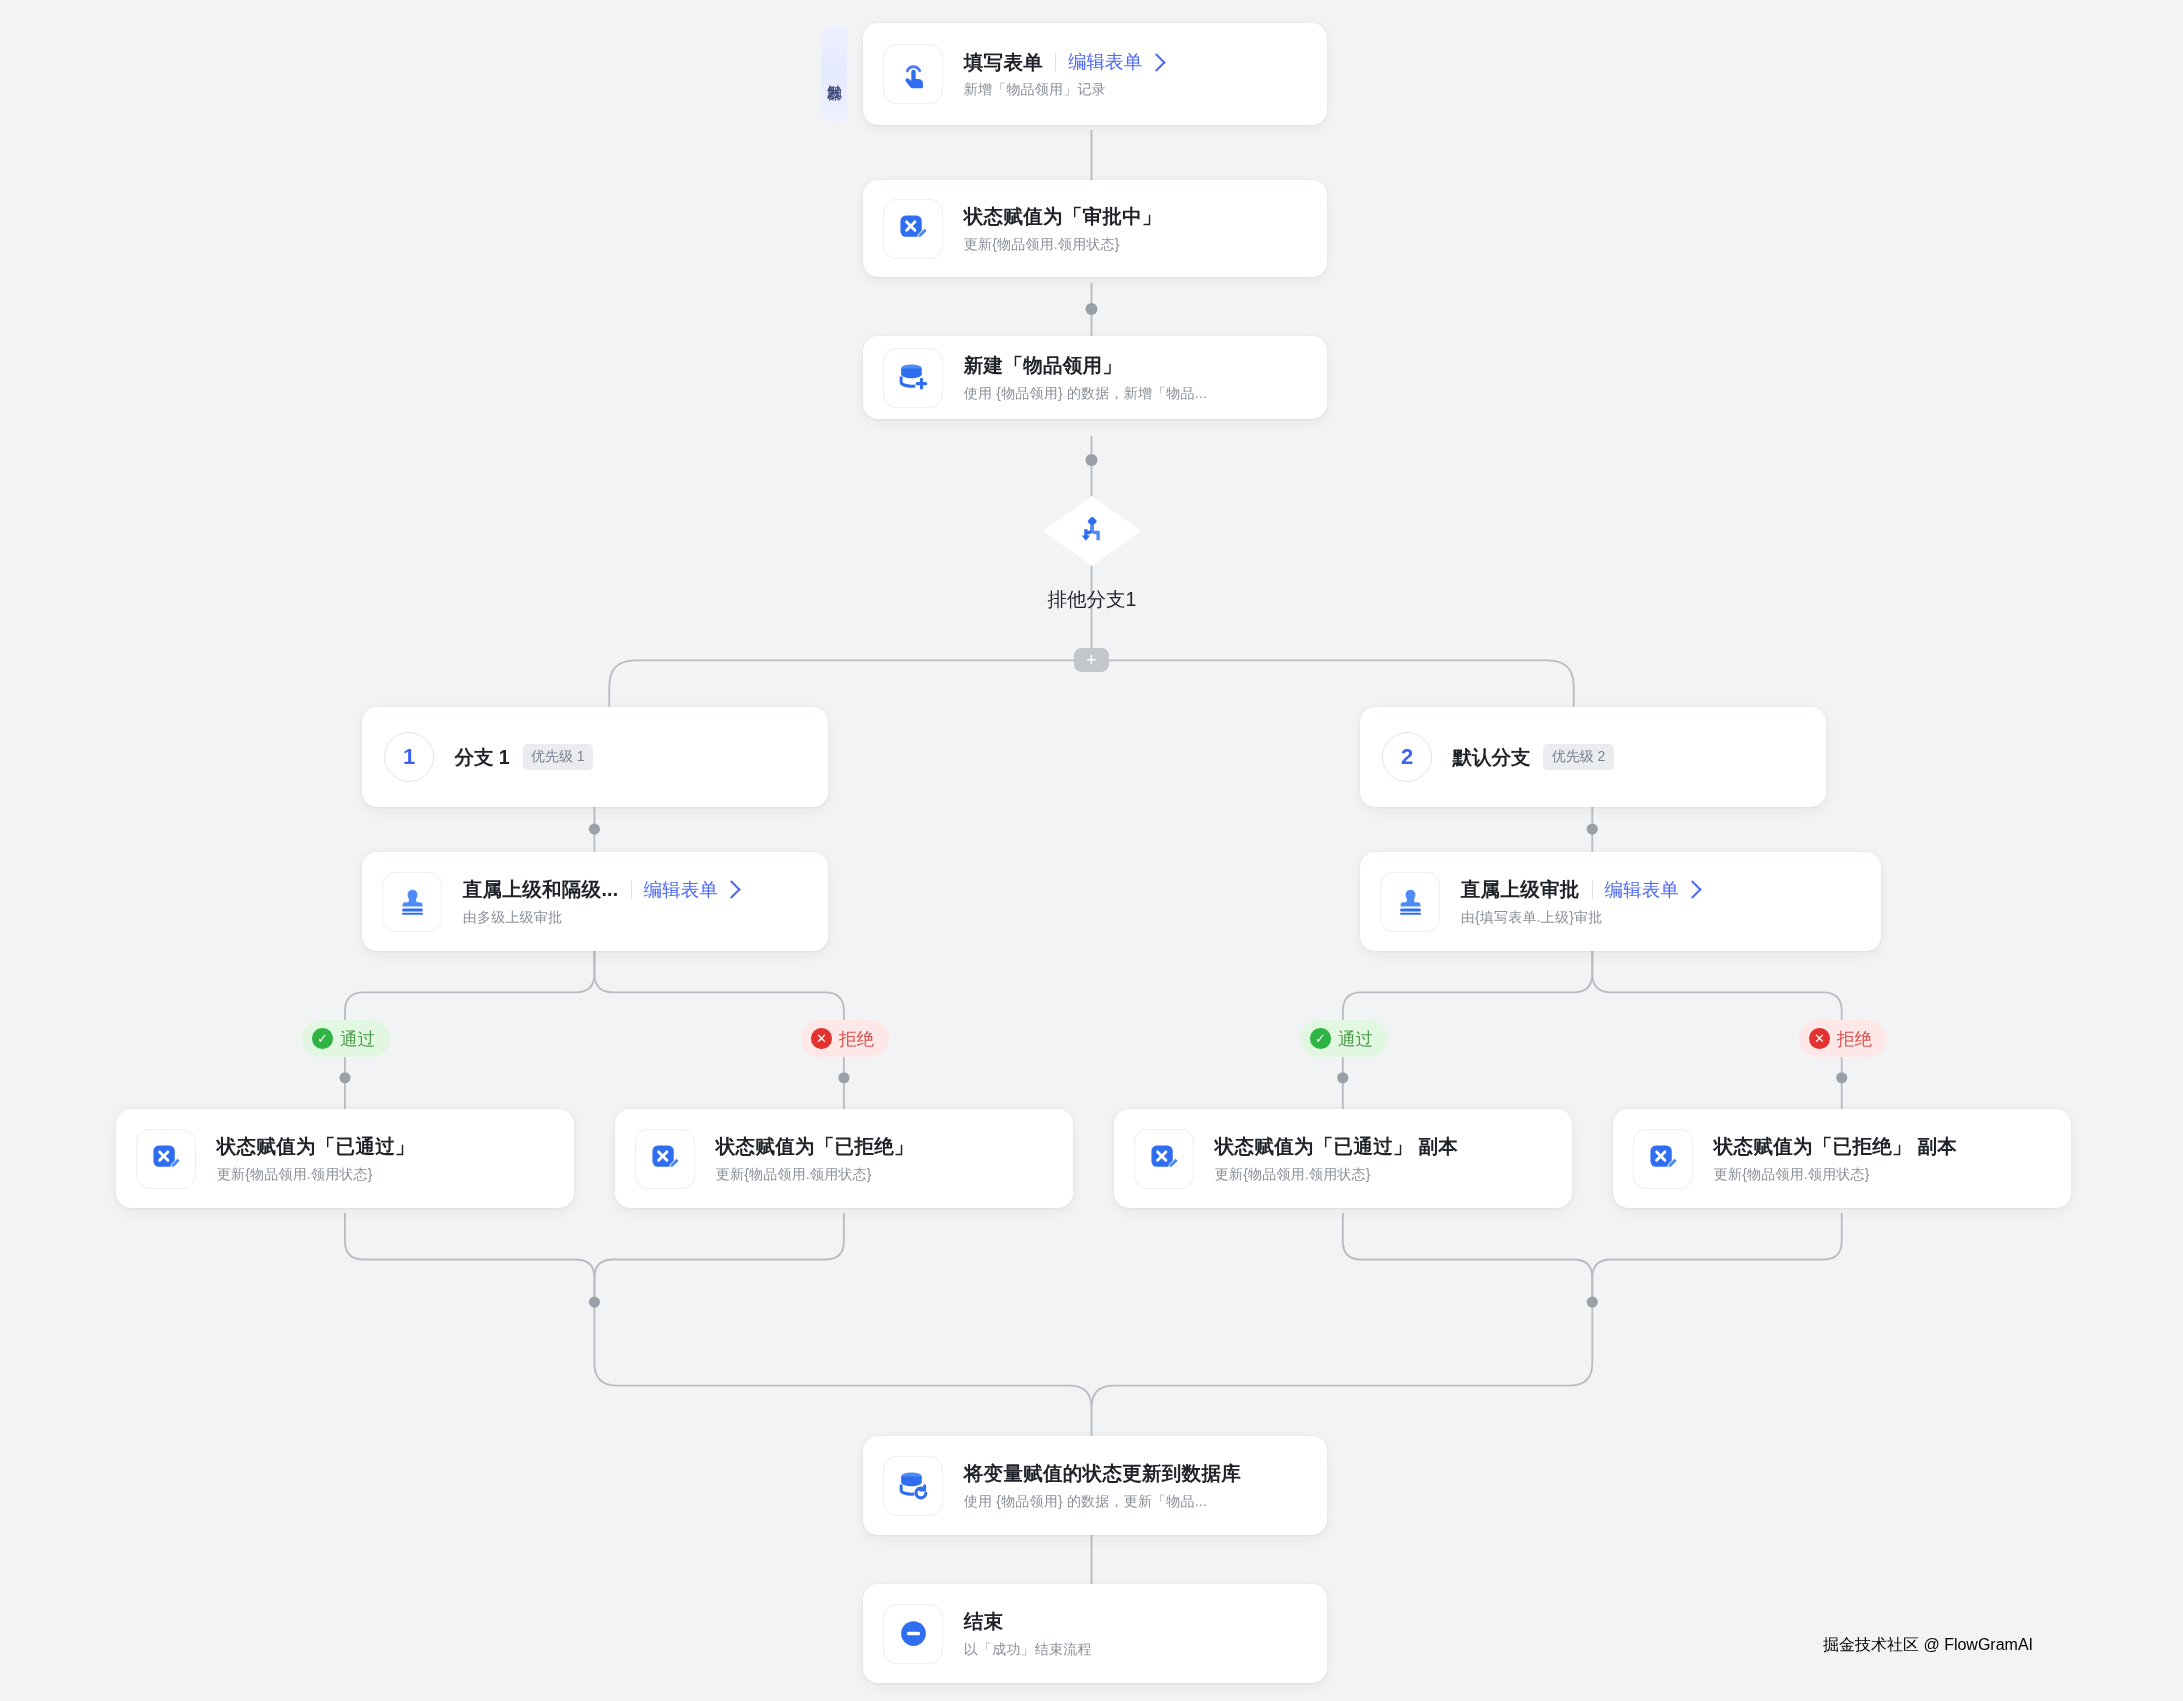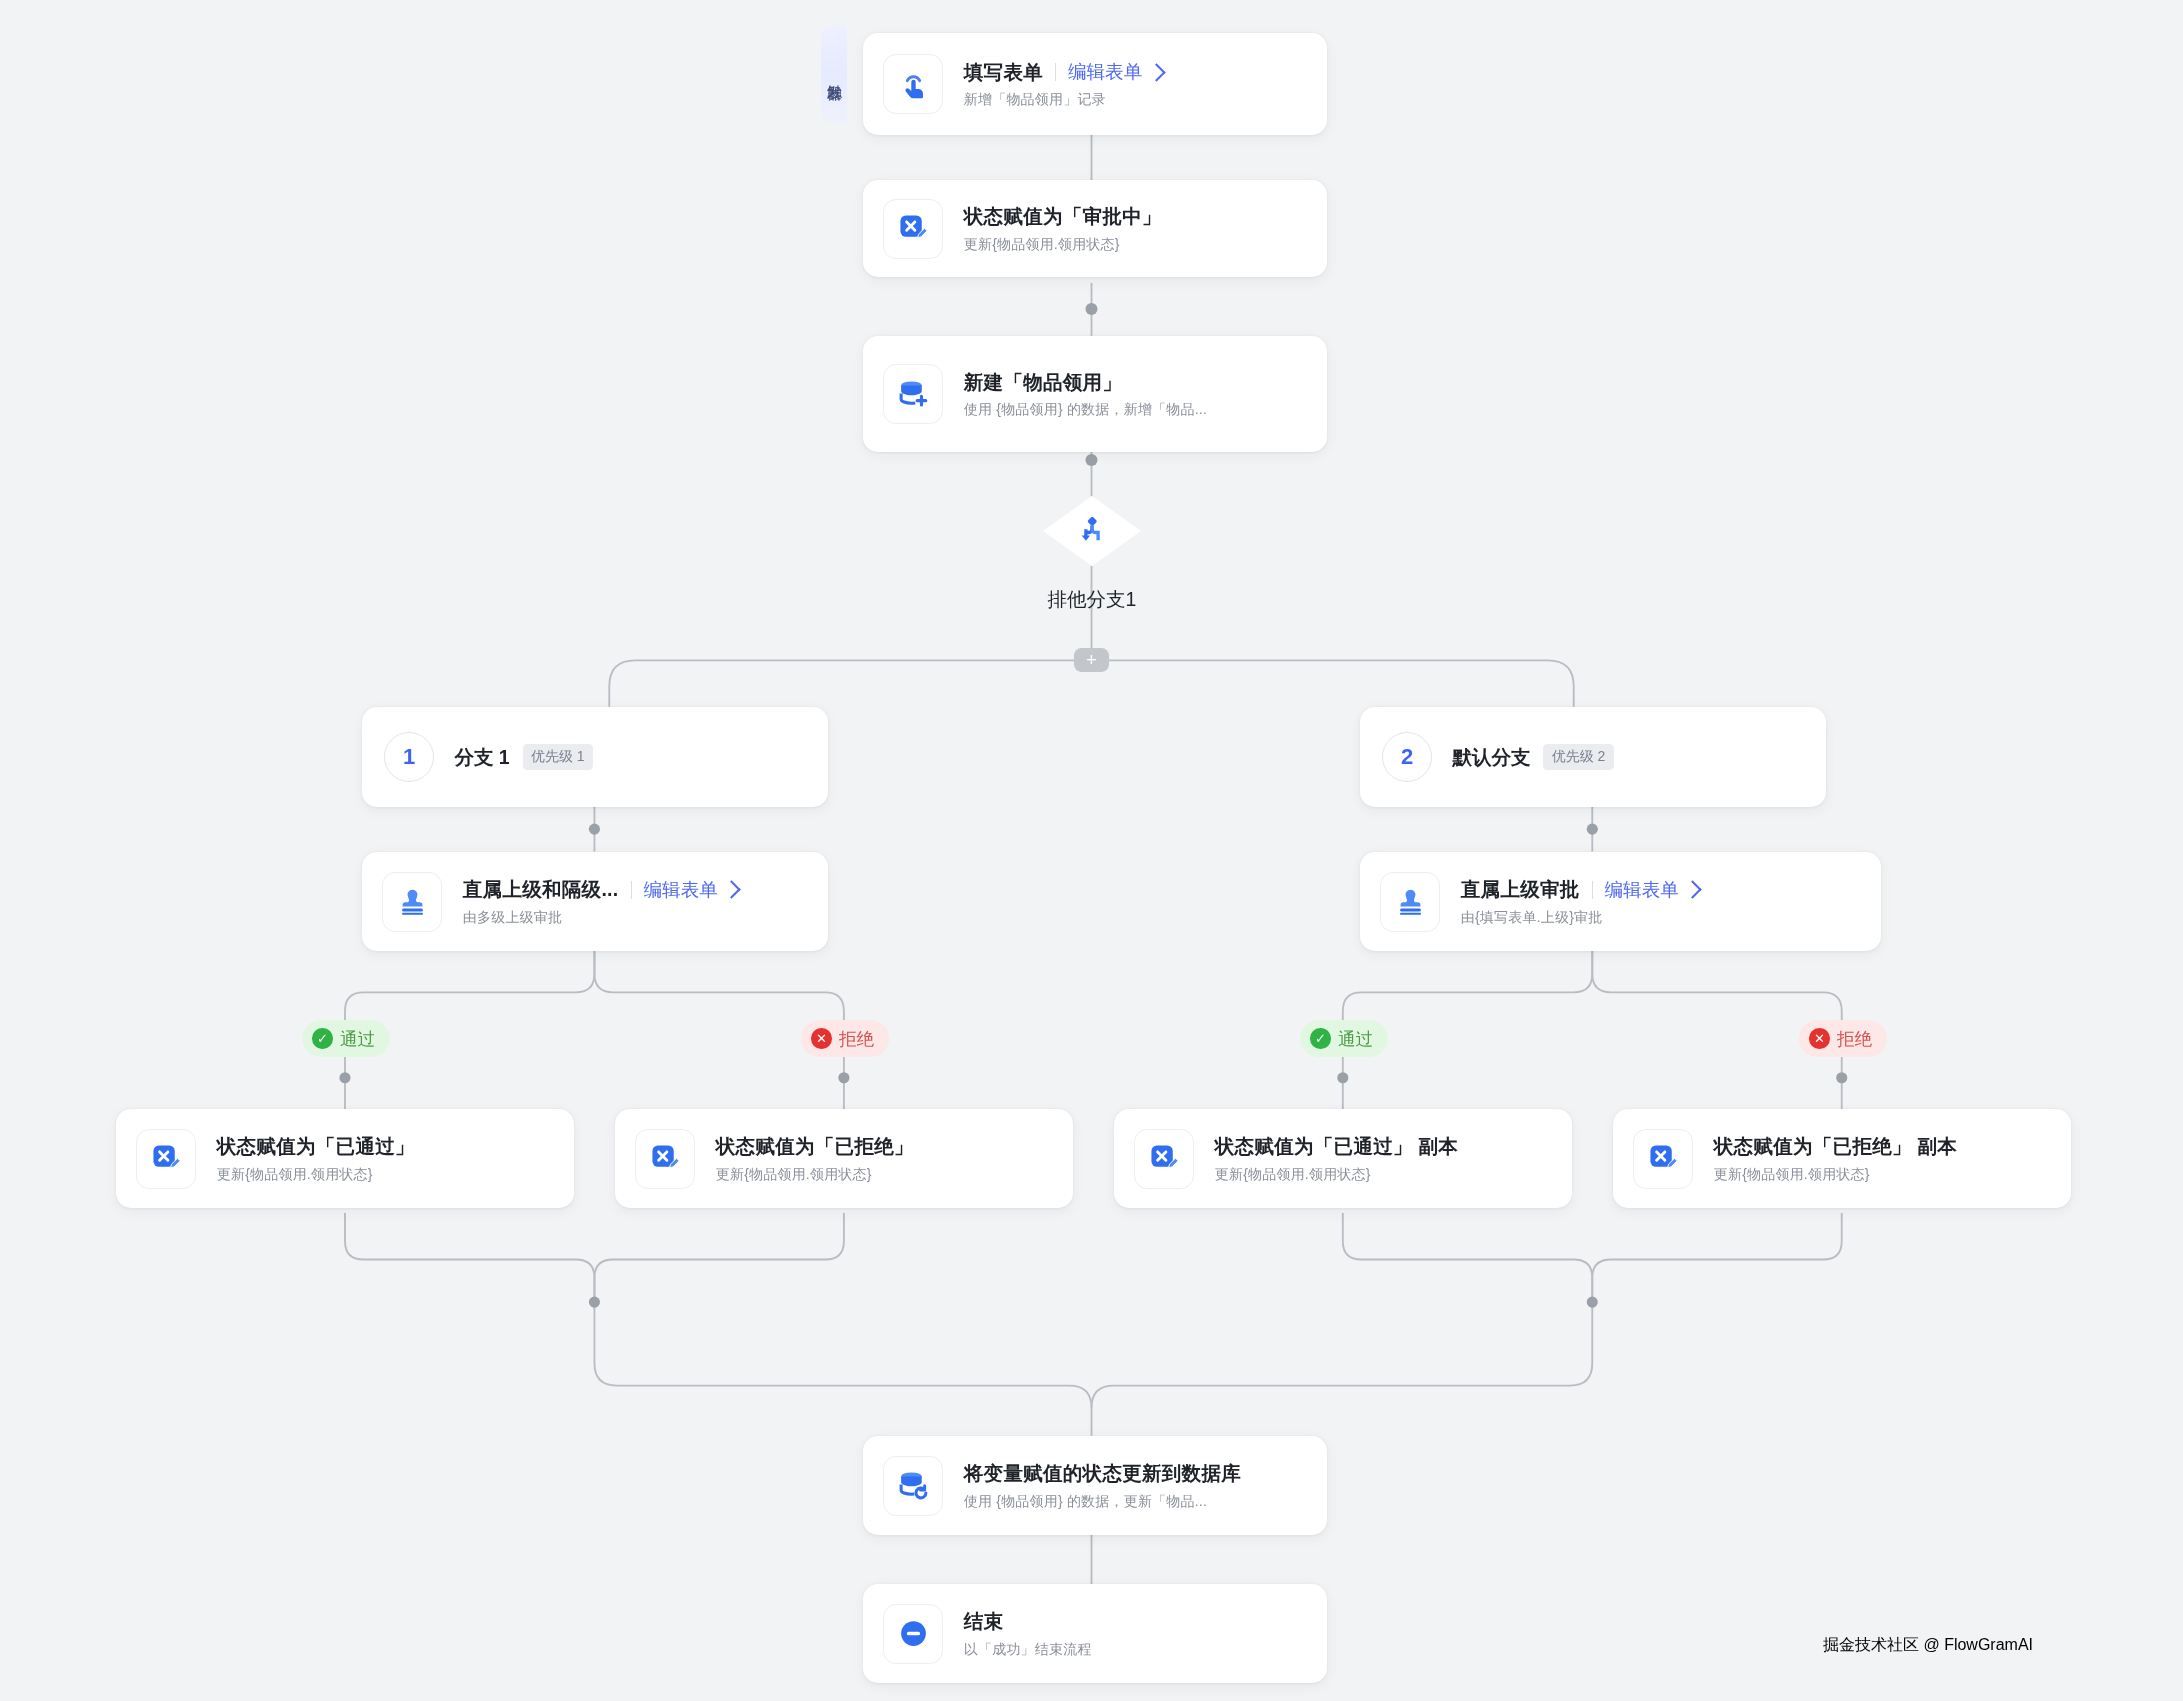--- a/index.html
+++ b/index.html
@@ -173,21 +173,21 @@
       <ellipse cx="641" cy="1404" rx="6" ry="6"></ellipse>
       <ellipse cx="1717" cy="1404" rx="6" ry="6"></ellipse>
       <ellipse cx="1177" cy="1580" rx="6.5" ry="6.5"></ellipse>
     </g>
   </svg>
 
   <div class="trigger-tab" style="left:821px;top:26px;height:96px;">
     <span>触发器</span>
   </div>
 
-  <div class="node" style="left:863px;top:23px;width:464px;height:102px;margin-top:10px;">
+  <div class="node" style="left:863px;top:23px;width:464px;height:102px;">
     <span class="ico">
       <svg width="33" height="33" viewBox="0 0 24 24">
         <path d="M7.5 9.2a5 5 0 0 1 9 0" fill="none" stroke="#4e7ef5" stroke-width="2.1" stroke-linecap="round"></path>
         <path d="M10.4 10.1a1.6 1.6 0 0 1 3.2 0v5.1h1.9a3.4 3.4 0 0 1 3.4 3.4V21a1 1 0 0 1-1 1h-6.1a3 3 0 0 1-2.3-1.1l-3.1-3.8a1.5 1.5 0 0 1 2.2-2l1.8 1.7z" fill="#2f6ef0"></path>
       </svg>
     </span>
     <span class="txt">
       <span class="ttl-row">
         <span class="ttl">填写表单</span>
         <i class="sep"></i>
@@ -207,21 +207,21 @@
         <path d="M7 7.2l6 6M13 7.2l-6 6" stroke="#fff" stroke-width="2.1" stroke-linecap="round"></path>
         <path d="M15.6 16.2l4.4-4.4 1.9 1.9-4.4 4.4-2.4.6z" fill="#4e8bf7" stroke="#fff" stroke-width=".7"></path>
       </svg>
     </span>
     <span class="txt">
       <span class="ttl">状态赋值为「审批中」</span>
       <span class="sub">更新{物品领用.领用状态}</span>
     </span>
   </div>
 
-  <div class="node" style="left:863px;top:336px;width:464px;height:116px;">
+  <div class="node" style="left:863px;top:336px;width:464px;height:83px;">
     <span class="ico">
       <svg width="33" height="33" viewBox="0 0 24 24">
         <ellipse cx="10.5" cy="5.4" rx="7.5" ry="2.9" fill="#4e8bf7"></ellipse>
         <path d="M3 5.4v4.2c0 1.6 3.4 2.9 7.5 2.9s7.5-1.3 7.5-2.9V5.4" fill="#2f6ef0"></path>
         <path d="M3 11.2v4.2c0 1.6 3.4 2.9 7.5 2.9 1 0 2-.1 2.8-.2" fill="none" stroke="#2f6ef0" stroke-width="2.2"></path>
         <path d="M17.8 13.4v6.2M14.7 16.5h6.2" stroke="#2f6ef0" stroke-width="2.3" stroke-linecap="round"></path>
       </svg>
     </span>
     <span class="txt">
       <span class="ttl">新建「物品领用」</span>

